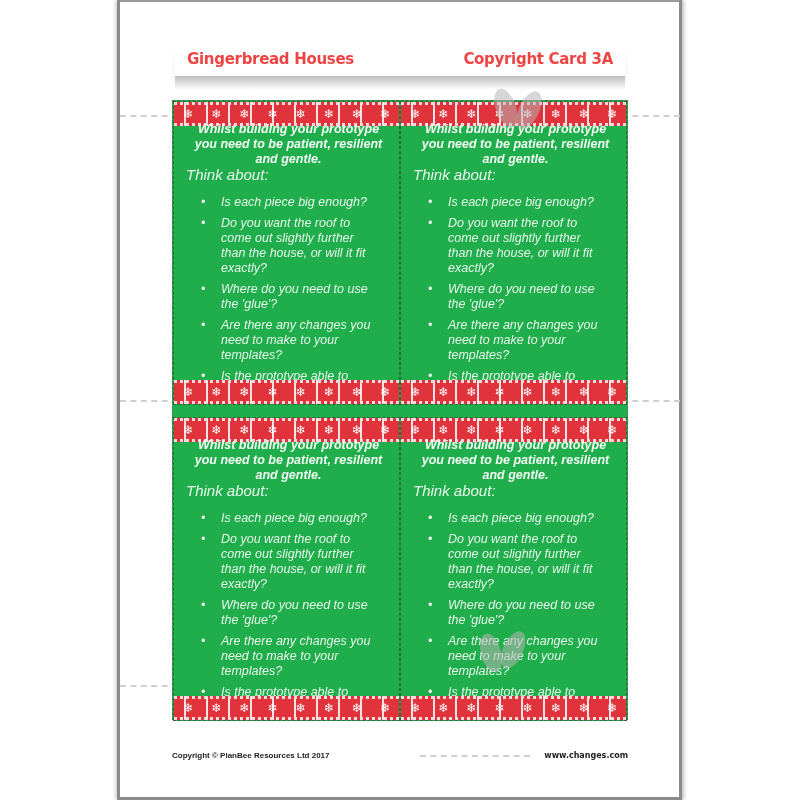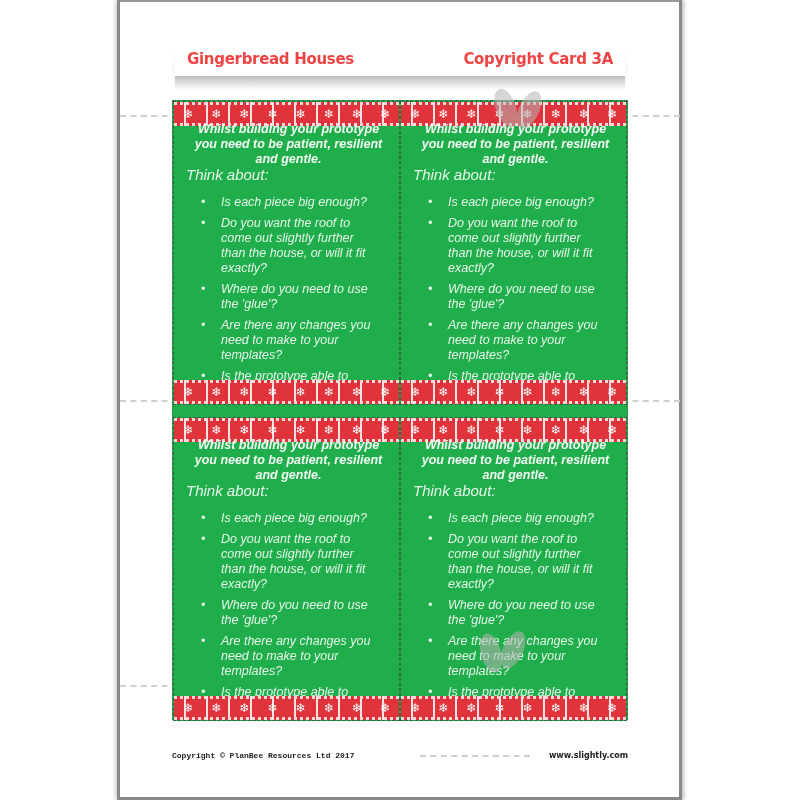--- a/index.html
+++ b/index.html
@@ -16,21 +16,21 @@
   .stripe { position:absolute; left:0; right:0; height:24px; background:
       repeating-linear-gradient(90deg, transparent 0 10px, rgba(255,255,255,0.85) 10px 12px, transparent 12px 22px),
       #e0333b; border-top:3px dotted #f3d9d9; border-bottom:3px dotted #f3d9d9; box-sizing:border-box; }
   .stripe .flakes { position:absolute; inset:0; display:flex; justify-content:space-around; align-items:center; color:#fff; font-size:12px; line-height:1; }
   .card-body { position:absolute; left:12px; right:8px; top:20px; color:#e7f5ea;font-style:italic; }
   .card-heading { text-align:center; font-weight:bold; font-size:12.5px; line-height:15px; color:#f2fbf3; margin:0 0 1px 0; }
   .think { font-size:15px; line-height:14px; margin:0 0 2px 0; }
   ul.items { list-style:none; margin:13px; padding:0; }
   ul.items li { position:relative; padding-left:22px; font-size:12.5px; line-height:15px; margin-bottom:6px; }
   ul.items li::before { content:"•"; position:absolute; left:2px; top:0; color:#e7f5ea; }
-  .footer-left { position:absolute; left:172px; top:751px; font-size:8px; font-weight:bold; color:#222; font-family:Liberation Mono, monospace; }
+  .footer-left { position:absolute; left:172px; top:751px; font-size:8px; font-weight:bold; color:#222; font-family:Liberation Sans, sans-serif; }
   .footer-right { position:absolute; right:172px; top:751px; font-size:8px; font-weight:bold; color:#222; font-family:"DejaVu Sans", sans-serif; }
   .bunny { position:absolute; width:20px; height:40px; background:rgba(180,180,180,0.55); border-radius:50%; }
 </style>
 </head>
 <body>
 
 <div class="page"></div>
 
 <div class="hex" style="left:120px;top:115px;"></div>
 <div class="hex" style="left:570px;top:115px;"></div>
@@ -199,13 +199,13 @@
           <span>❄</span>
         </div>
     </div>
     <div class="bunny" style="left:80px;top:215px;transform:rotate(-15deg);"></div>
     <div class="bunny" style="left:102px;top:212px;transform:rotate(25deg);"></div>
   </div>
 
 </div>
 
 <div class="footer-left">Copyright © PlanBee Resources Ltd 2017</div>
-<div class="footer-right">www.slightly.com</div>
+<div class="footer-right">www.changes.com</div>
 
 </body></html>

